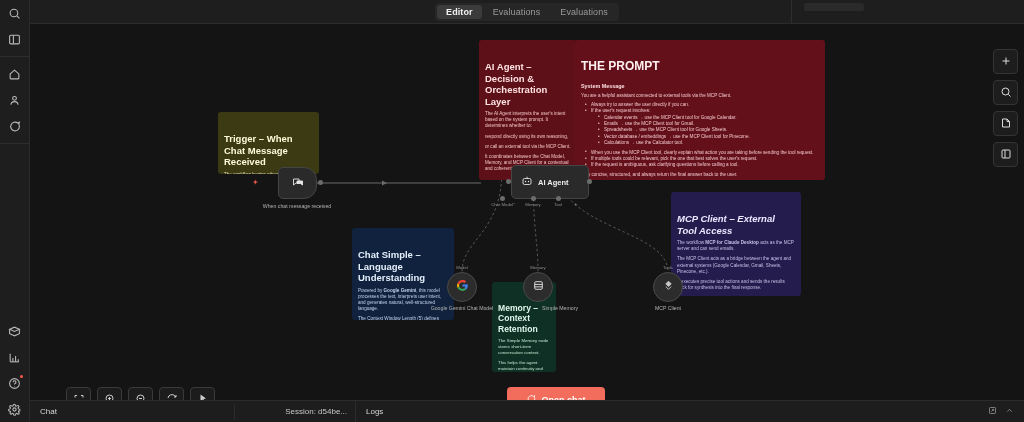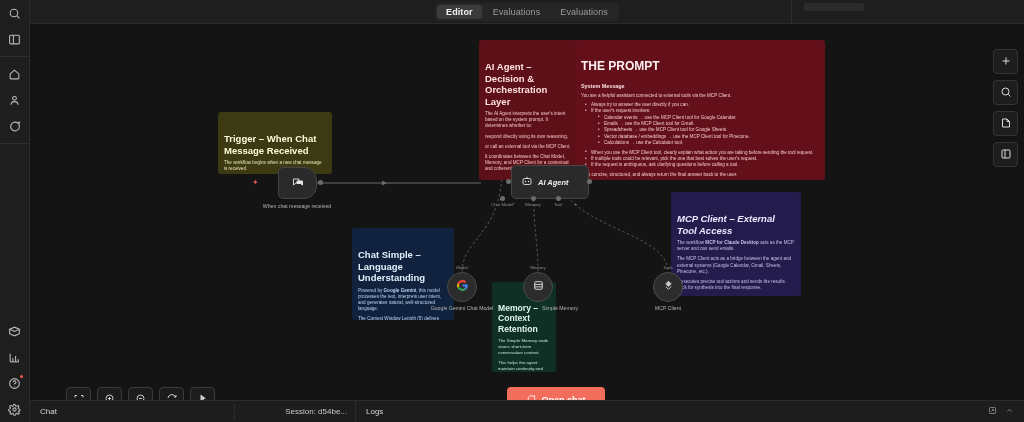--- a/index.html
+++ b/index.html
@@ -55,21 +55,21 @@
   }
   .wires { position:absolute; left:0; top:0; width:994px; height:376px; pointer-events:none; }
 
   
   .note { position:absolute; border-radius:3px; padding:21px 6px; overflow:hidden; }
   .note h3 { font-size:9.5px; line-height:11.5px; margin-bottom:4px; font-weight:bold; }
   .note p  { font-size:4.6px; line-height:6.2px; margin-bottom:4px; }
   .note .lnk { font-size:4.6px; }
   .note b { font-weight:bold; }
 
-  .note-trigger { left:188px; top:88px; width:114px; height:62px; background:#3b3a12; color:#e9e4b4; }
+  .note-trigger { left:188px; top:88px; width:101px; height:62px; background:#3b3a12; color:#e9e4b4; }
   .note-trigger h3 { color:#fffbdb; }
   .note-agent  { left:449px; top:16px; width:98px; height:140px; background:#5e1018; color:#f0c3c6; }
   .note-agent h3 { color:#ffe3e3; }
   .note-agent .lnk { color:#ff8a7a; }
   .note-prompt { left:545px; top:16px; width:250px; height:140px; background:#63101b; color:#f2c6ca; }
   .note-prompt h3 { color:#fff0f0; font-size:12px; margin-bottom:10px; }
   .note-prompt .sub { font-size:5.4px; font-weight:bold; color:#fde0e0; margin-bottom:4px; }
   .note-prompt p { font-size:4.6px; line-height:6.3px; margin-bottom:3px; }
   .note-prompt ul { list-style:none; margin:3px 0 3px 4px; }
   .note-prompt li { font-size:4.6px; line-height:6.4px; position:relative; padding-left:6px; }
@@ -81,21 +81,21 @@
   .note-mem h3 { color:#dff7ec; font-size:8.6px; line-height:10.4px; }
   .note-mem p { font-size:4.4px; line-height:6px; }
   .note-mcp  { left:641px; top:168px; width:130px; height:104px; background:#241c4d; color:#c4bfe6; }
   .note-mcp h3 { color:#ebe7ff;font-style:italic; }
   .note-mcp .lnk { color:#ff8f7e; }
 
   
   .node-main {
     position:absolute; background:#2a2a2a; border:1px solid #454545; border-radius:5px;
     display:flex; align-items:center; gap:5px; padding:0 9px;
-    color:#ededed; font-size:7.5px; font-weight:bold; cursor:pointer;font-style:italic;
+    color:#ededed; font-size:7.5px; font-weight:bold; cursor:pointer;
   }
   .node-main svg { width:12px; height:12px; flex:0 0 auto; }
   .node-trigger-n { left:248px; top:143px; width:39px; height:32px; justify-content:center; border-radius:5px 13px 13px 5px; padding:0; }
   .node-agent-n   { left:481px; top:141px; width:78px; height:34px; }
 
   .port { position:absolute; width:5px; height:5px; border-radius:50%; background:#6c6c6c; }
 
   .node-caption {
     position:absolute; font-size:5.2px; color:#b3b3b3; text-align:center; line-height:7px;
     width:86px;

